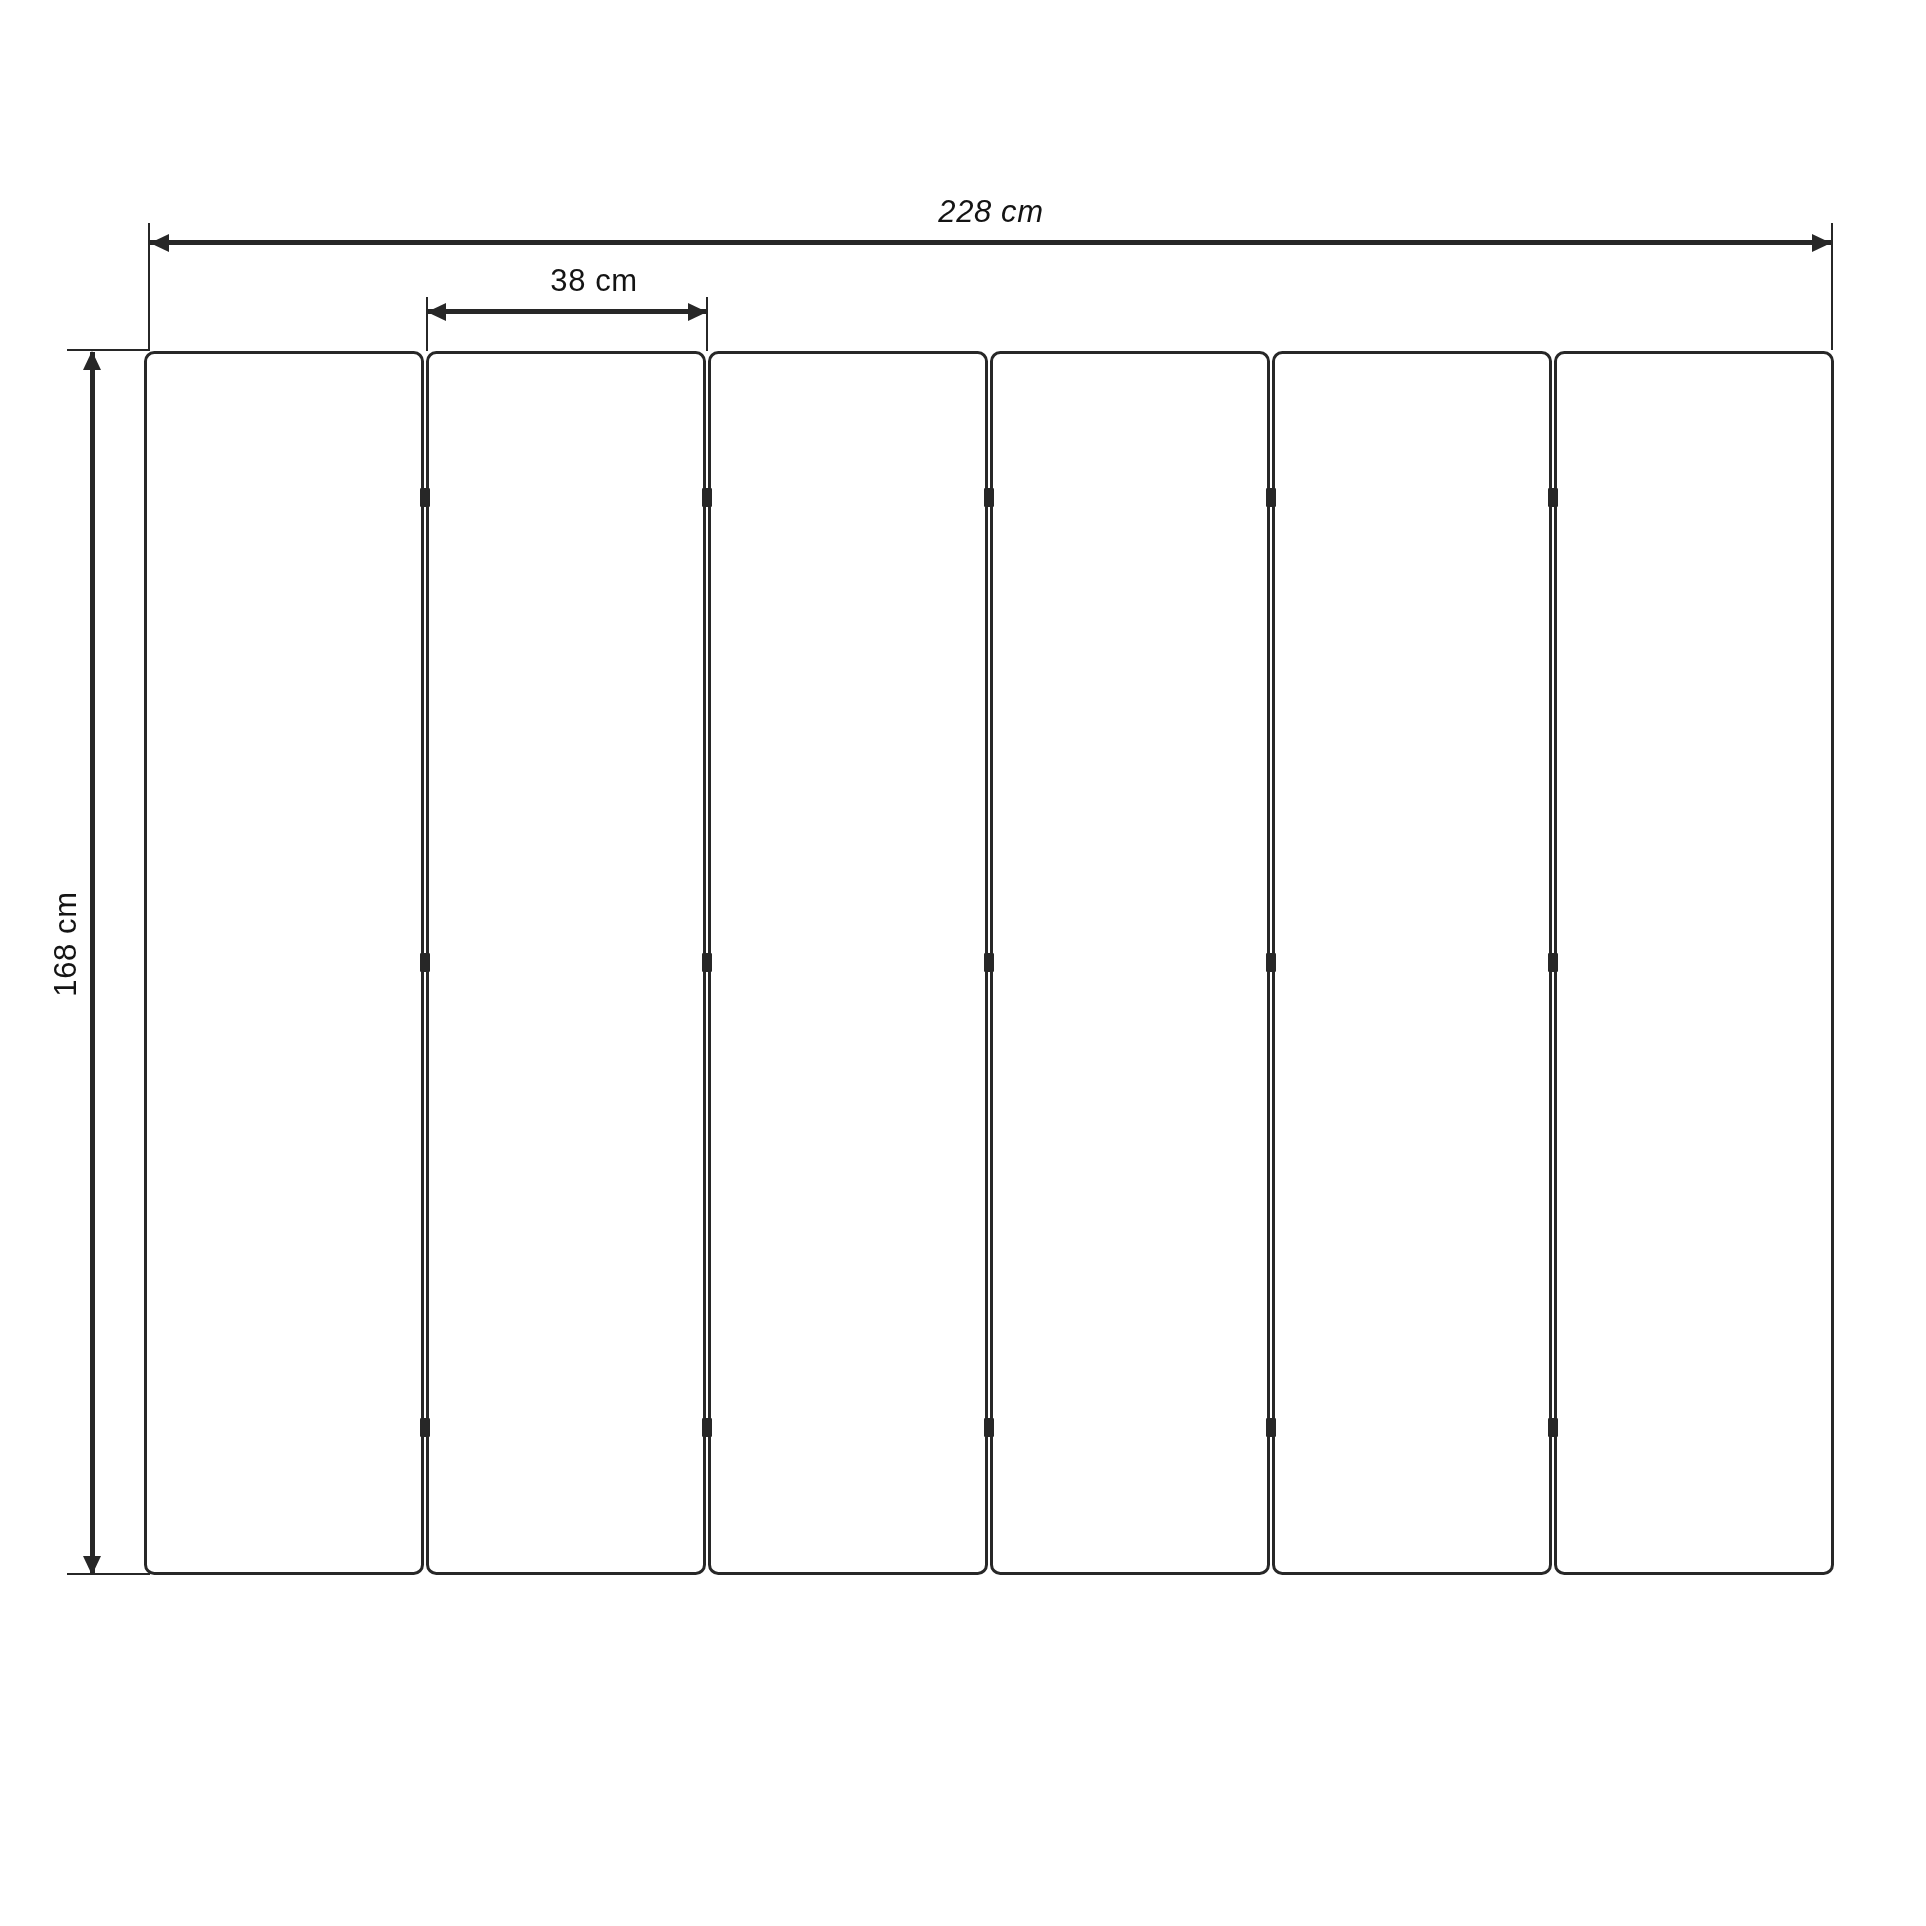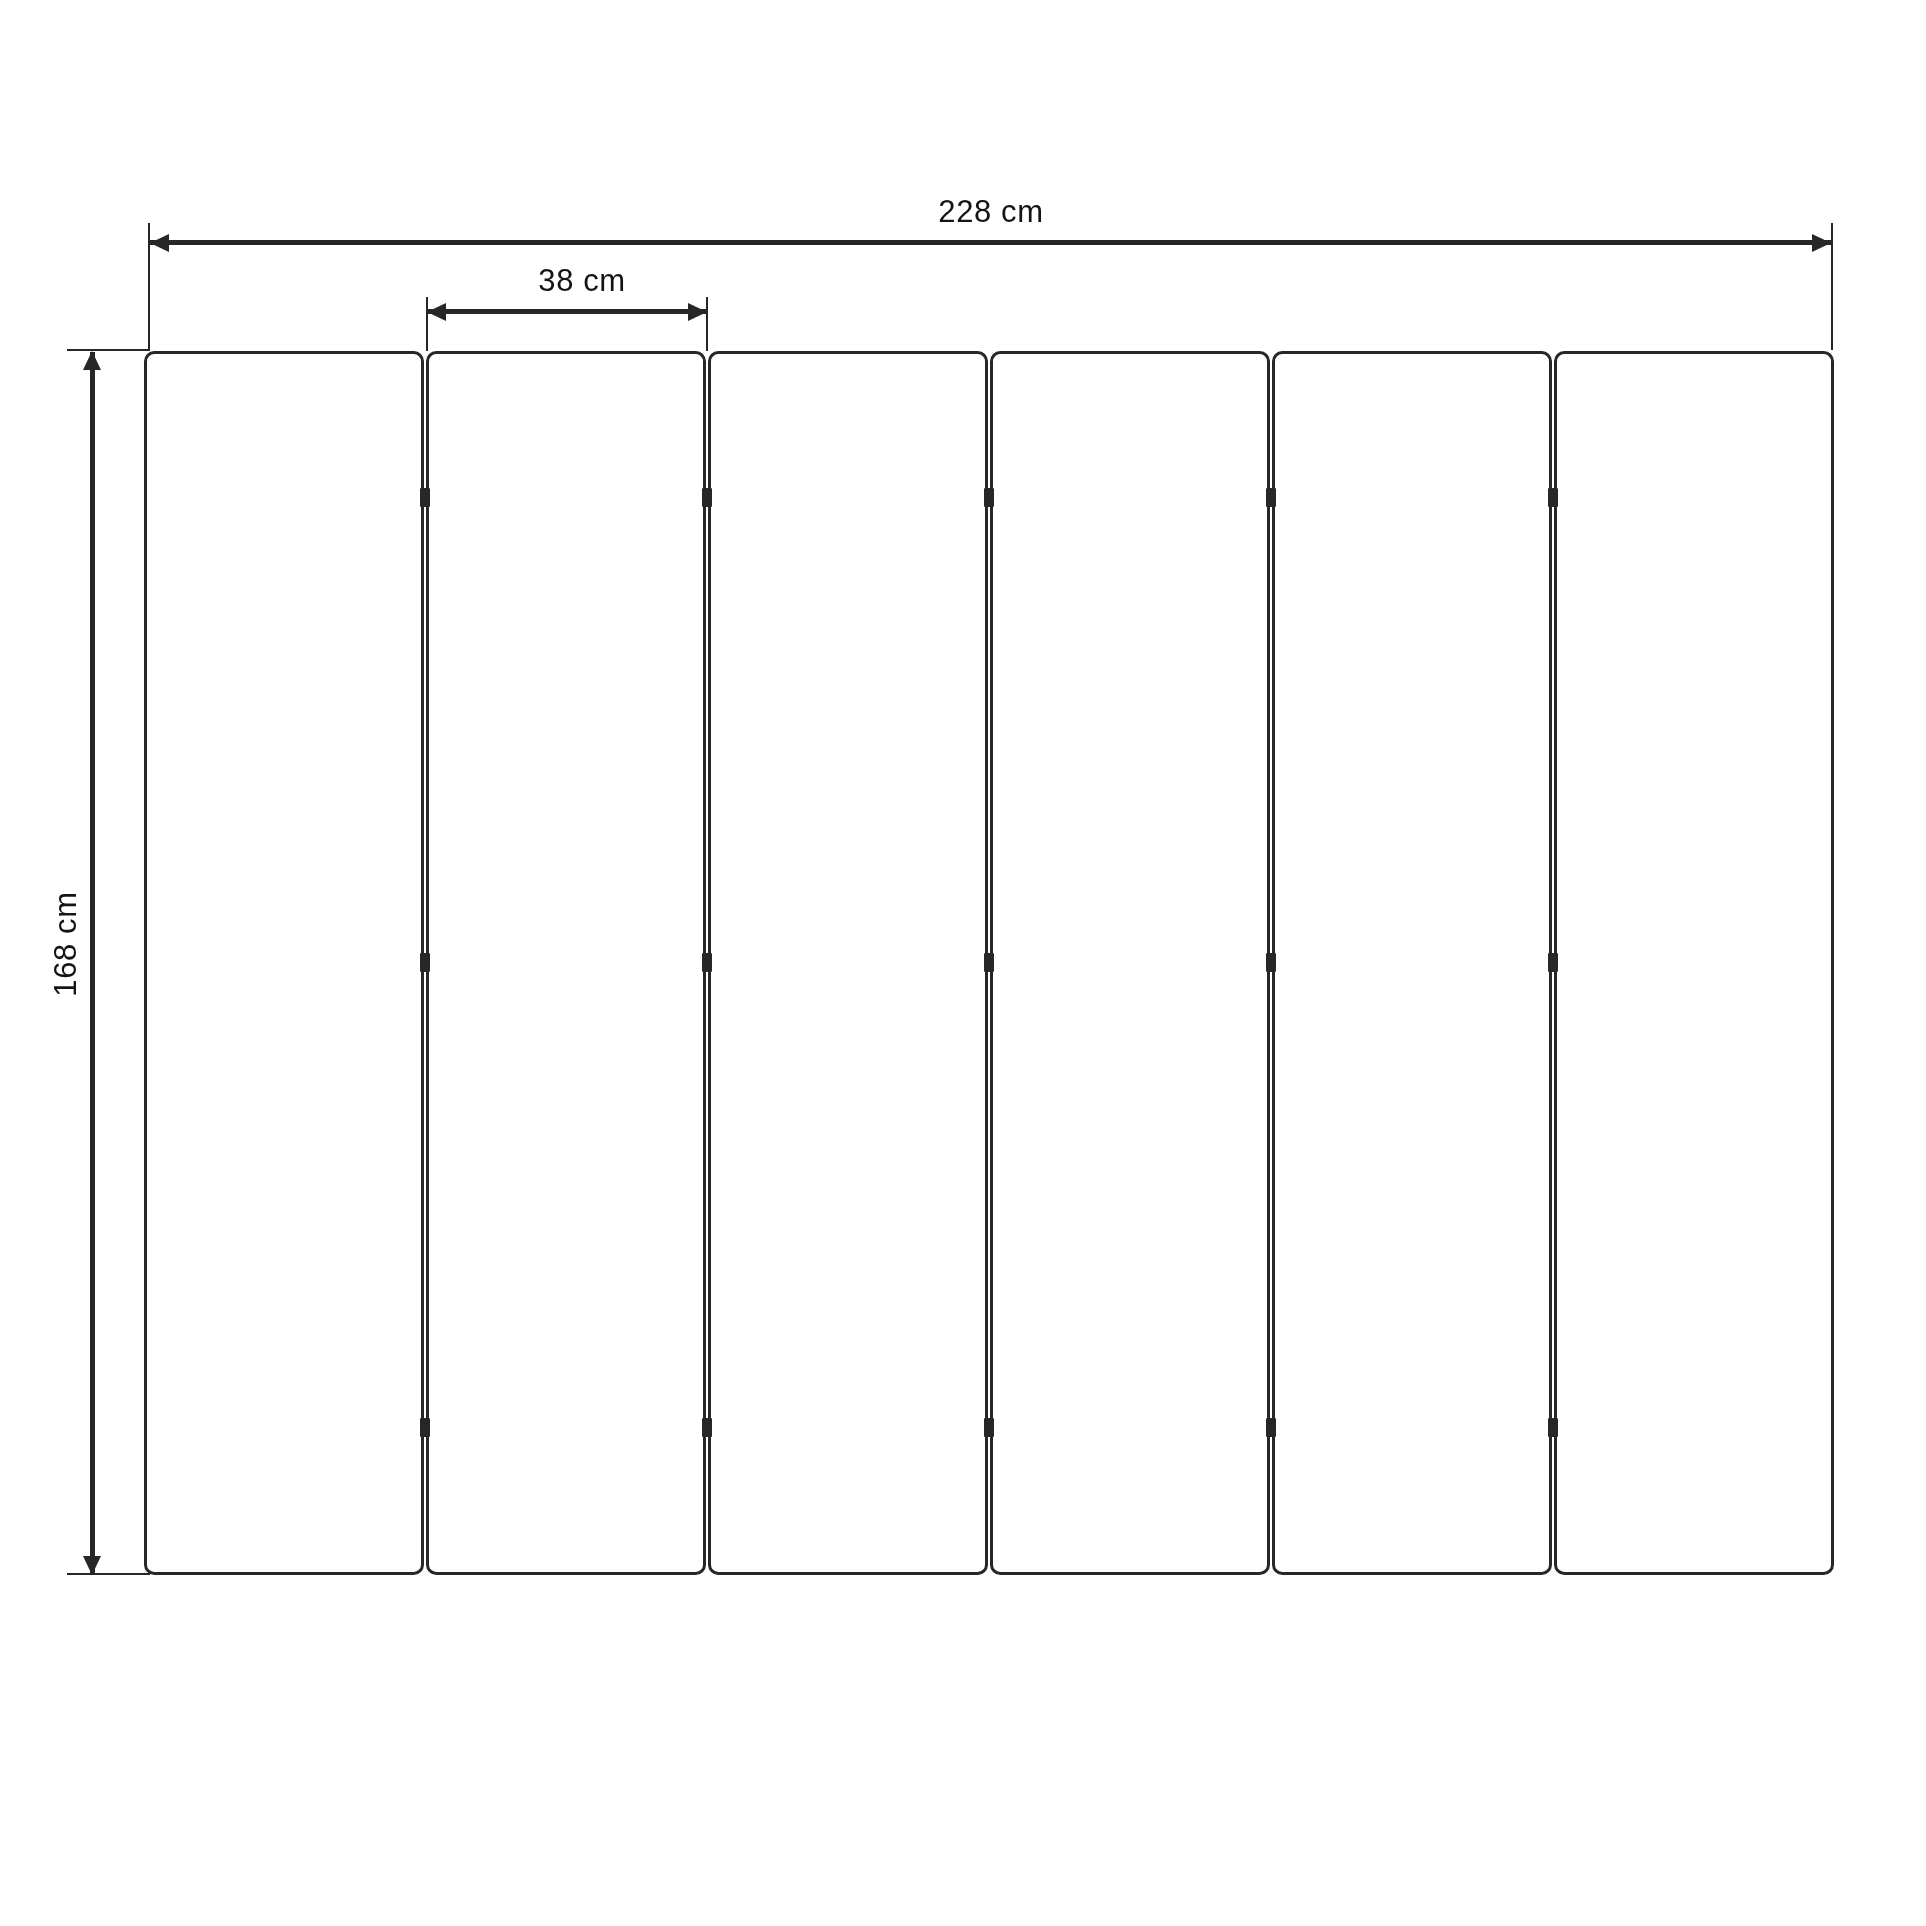--- a/index.html
+++ b/index.html
@@ -37,29 +37,29 @@
     position:absolute;color:var(--text);font-size:31px;line-height:31px;
     letter-spacing:0.6px;white-space:nowrap;
   }
 
   
   .ext-total-left{left:148px;top:223px;width:1.9px;height:127px;}
   .ext-total-right{left:1831px;top:223px;width:1.9px;height:127px;}
   .dimline-total{left:150px;top:240px;width:1682px;height:4.5px;}
   .arrow-total-l{left:150px;top:234px;}
   .arrow-total-r{left:1812px;top:234px;}
-  .dim-label-total{left:991px;top:196px;transform:translateX(-50%);}
+  .dim-label-total{left:991px;top:196px;transform:translateX(-50%);font-style:italic;}
 
   
   .ext-panel-left{left:426px;top:297px;width:1.9px;height:54px;}
   .ext-panel-right{left:706px;top:297px;width:1.9px;height:54px;}
   .dimline-panel{left:427px;top:309px;width:280px;height:4.5px;}
   .arrow-panel-l{left:427px;top:303px;}
   .arrow-panel-r{left:688px;top:303px;}
-  .dim-label-panel{left:582px;top:265px;transform:translateX(-50%);}
+  .dim-label-panel{left:594px;top:265px;transform:translateX(-50%);}
 
   
   .ext-height-top{left:67px;top:349px;width:83px;height:1.9px;}
   .ext-height-bottom{left:67px;top:1573px;width:83px;height:1.9px;}
   .dimline-height{left:90px;top:352px;width:4.5px;height:1221px;}
   .arrow-height-up{left:83px;top:351px;}
   .arrow-height-down{left:83px;top:1556px;}
   .dim-label-height{left:65px;top:944px;transform:translate(-50%,-50%) rotate(-90deg);transform-origin:center;}
 </style>
 </head>

